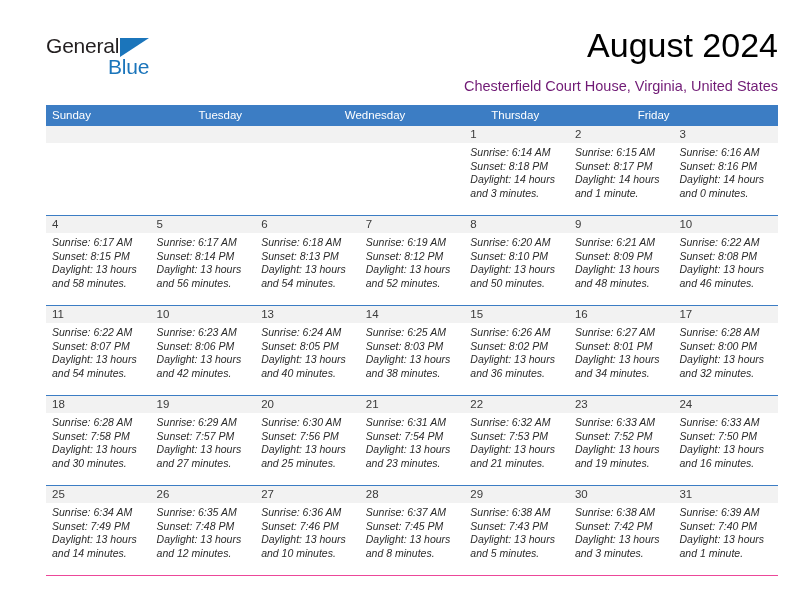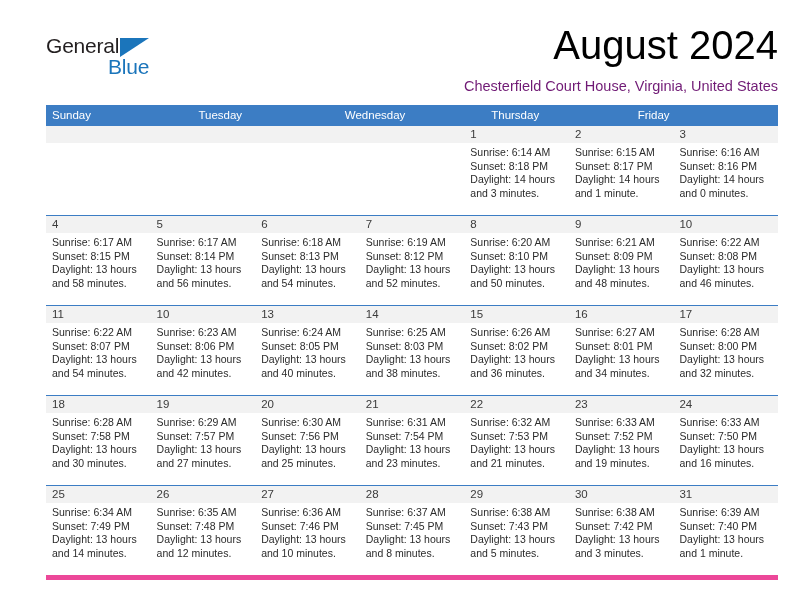--- a/index.html
+++ b/index.html
@@ -60,21 +60,21 @@
     top: 21px;
     font-size: 21px;
     line-height: 23px;
     color: #1b75bb;
     letter-spacing: -0.2px;
   }
   .title {
     position: absolute;
     right: 0;
     top: 0;
-    font-size: 40px;
+    font-size: 34px;
     line-height: 38px;
     color: #000;
     text-align: right;
     white-space: nowrap;
   }
   .subtitle {
     position: absolute;
     right: 0;
     top: 50px;
     font-size: 14.5px;
@@ -105,21 +105,21 @@
     box-sizing: border-box;
     white-space: nowrap;
     overflow: hidden;
   }
   .week {
     display: flex;
     border-top: 1.5px solid #3c7dc4;
     height: 89px;
   }
   .week:last-child {
-    border-bottom: 5px solid #ec4899;
+    border-bottom: 1px solid #ec4899;
   }
   .cell {
     flex: 1 1 0;
     box-sizing: border-box;
     position: relative;
     background: #ffffff;
     overflow: hidden;
   }
   .cell-head {
     background: #f2f2f2;
@@ -128,20 +128,21 @@
     line-height: 17px;
     padding-left: 6px;
     color: #3b3b3b;
     box-sizing: border-box;
   }
   .cell-body {
     padding: 3px 6px 0 6px;
     font-size: 10.5px;
     line-height: 13.6px;
     color: #2b2b2b;
+    font-style: italic;
   }
   .cell-body div {
     white-space: nowrap;
   }
   .cell.empty .cell-head { color: transparent; }
 </style>
 </head>
 <body>
 
 <div class="page">

